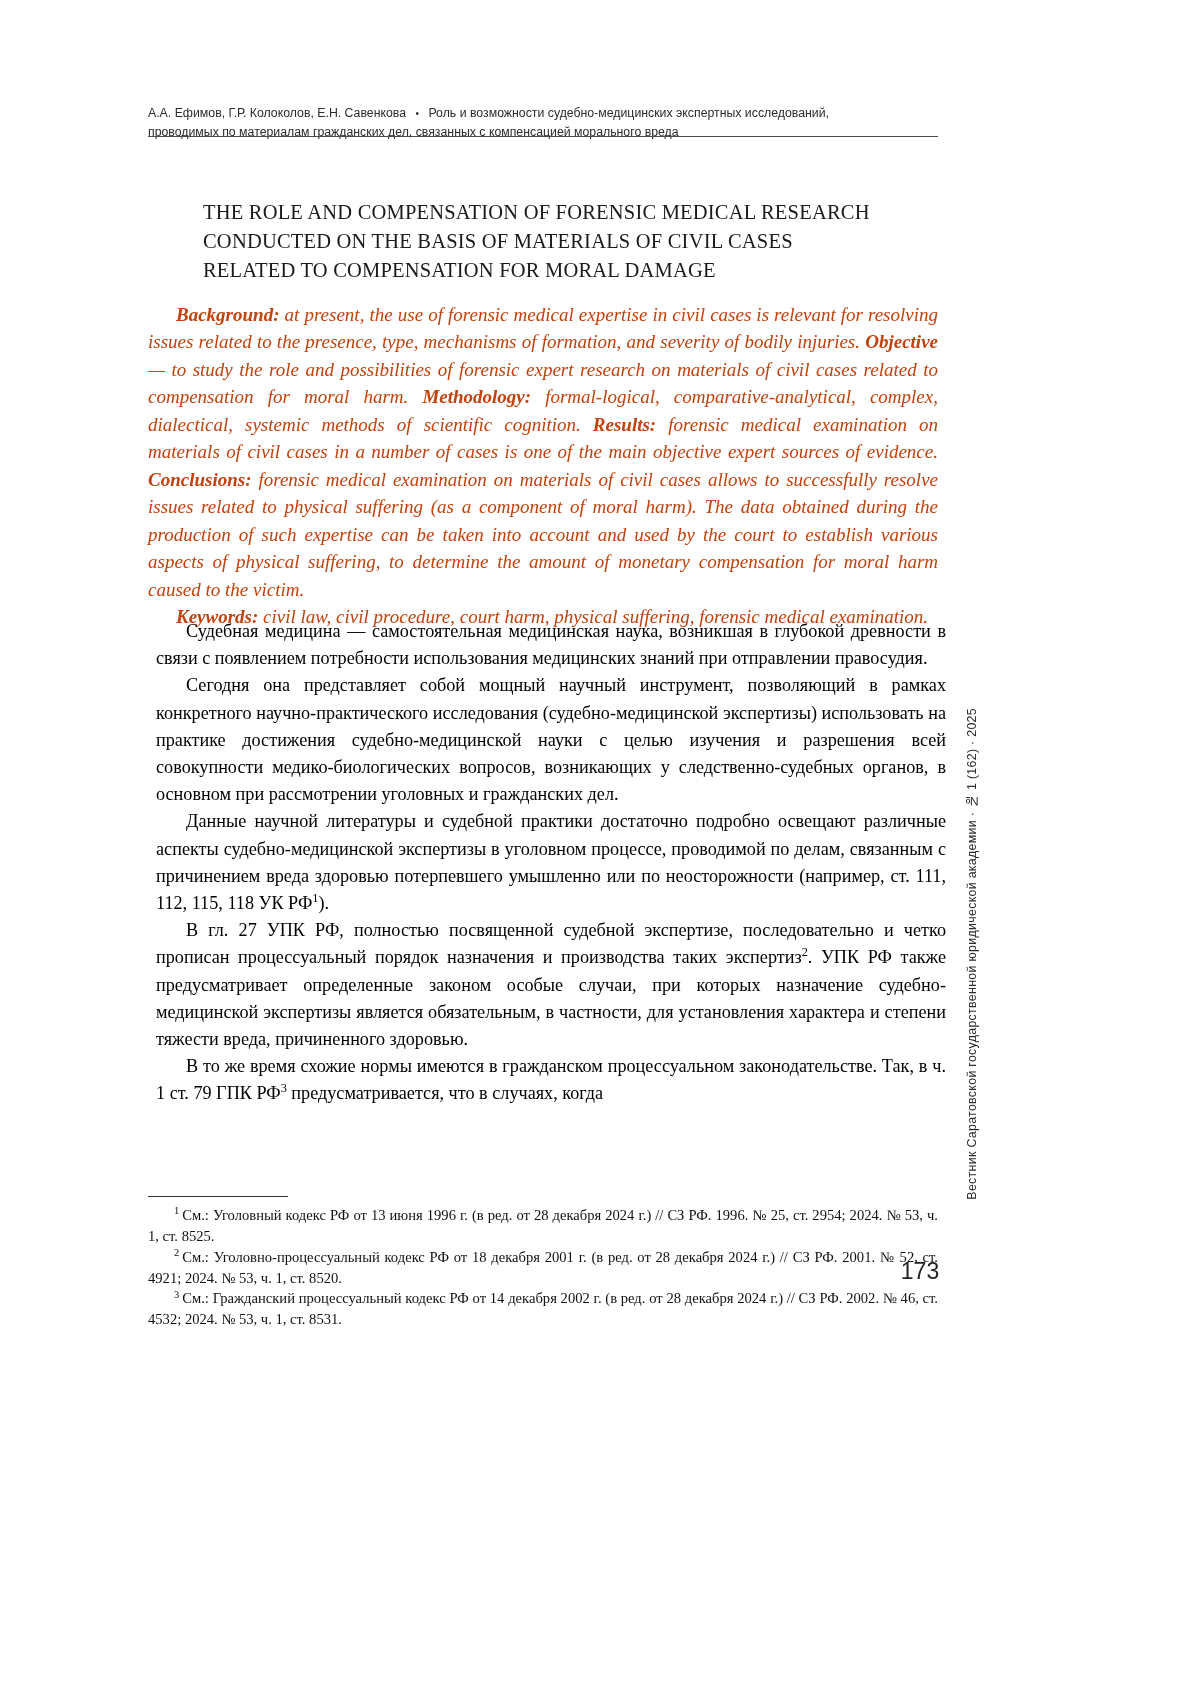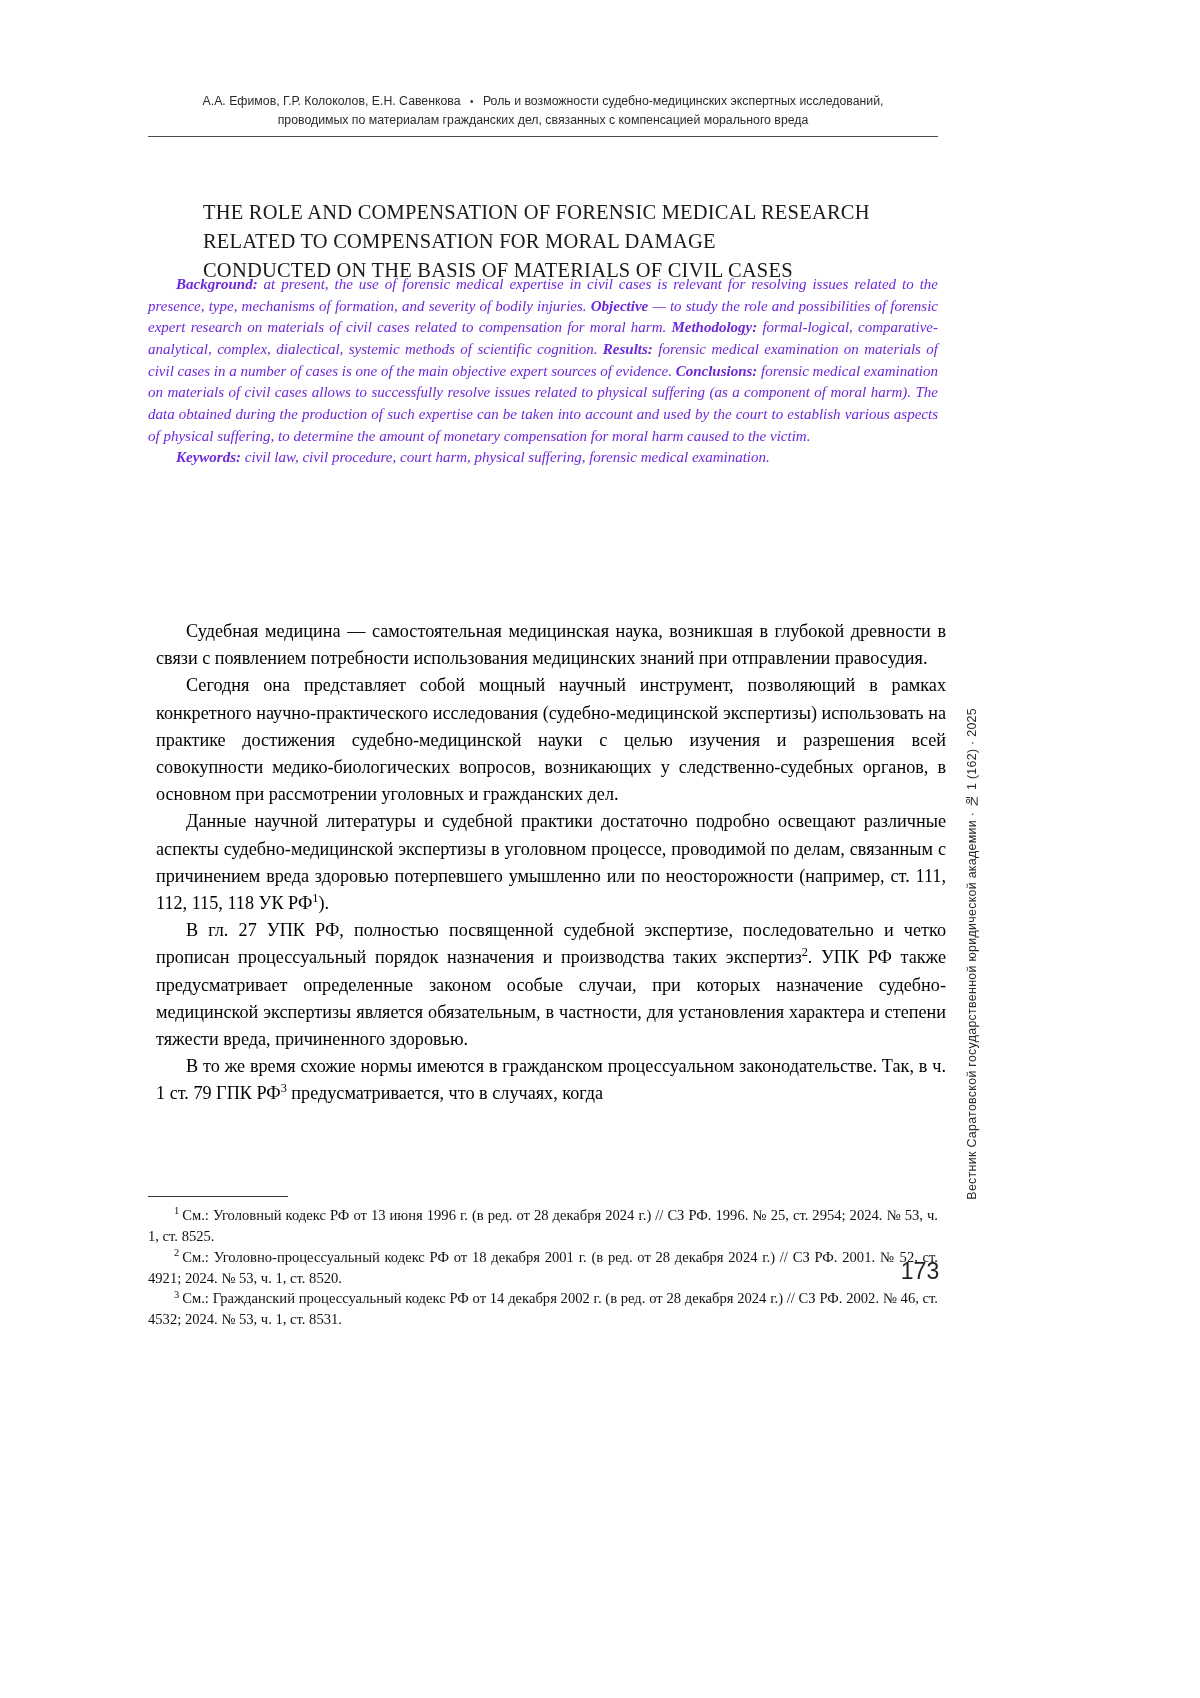--- a/index.html
+++ b/index.html
@@ -19,23 +19,22 @@
     position: absolute;
     left: 0; top: 0;
     width: 1200px;
     height: 1698px;
   }
 
   
   .runhead {
     position: absolute;
     left: 148px;
-    top: 92px;
-    width: 790px;
-    text-align: center;
+    top: 104px;
+    width: 790px;
     font-family: "Liberation Sans", sans-serif;
     font-size: 12.3px;
     line-height: 1.55;
     color: #2b2b2b;
   }
   .runhead .dot {
     display: inline-block;
     margin: 0 6px;
     font-size: 10px;
     vertical-align: middle;
@@ -73,28 +72,28 @@
     line-height: 1.42;
     letter-spacing: 0.2px;
     color: #1a1a1a;
   }
   .title div { white-space: nowrap; }
 
   
   .abstract {
     position: absolute;
     left: 148px;
-    top: 274px;
+    top: 301px;
     width: 790px;
     font-family: "Liberation Serif", serif;
     font-style: italic;
-    font-size: 15px;
+    font-size: 19px;
     line-height: 1.445;
     text-align: justify;
-    color: #6d28d9;
+    color: #c2410c;
   }
   .abstract p { margin: 0; text-indent: 0; }
   .abstract p.ind { text-indent: 28px; }
   .abstract b { font-weight: bold; font-style: italic; }
 
   
   .body {
     position: absolute;
     left: 148px;
     top: 618px;
@@ -173,22 +172,22 @@
     <span class="dot">•</span>
     <span>Роль и возможности судебно-медицинских экспертных исследований,</span>
     <br>
     <span>проводимых по материалам гражданских дел, связанных с компенсацией морального вреда</span>
   </div>
   <div class="runhead-rule"></div>
 
 
   <div class="title">
     <div>THE ROLE AND COMPENSATION OF FORENSIC MEDICAL RESEARCH</div>
+    <div>CONDUCTED ON THE BASIS OF MATERIALS OF CIVIL CASES</div>
     <div>RELATED TO COMPENSATION FOR MORAL DAMAGE</div>
-    <div>CONDUCTED ON THE BASIS OF MATERIALS OF CIVIL CASES</div>
   </div>
 
   <div class="abstract">
     <p class="ind"><b>Background:</b><span> at present, the use of forensic medical expertise in civil cases is relevant for resolving issues related to the presence, type, mechanisms of formation, and severity of bodily injuries. </span><b>Objective</b><span> — to study the role and possibilities of forensic expert research on materials of civil cases related to compensation for moral harm. </span><b>Methodology:</b><span> formal-logical, comparative-analytical, complex, dialectical, systemic methods of scientific cognition. </span><b>Results:</b><span> forensic medical examination on materials of civil cases in a number of cases is one of the main objective expert sources of evidence. </span><b>Conclusions:</b><span> forensic medical examination on materials of civil cases allows to successfully resolve issues related to physical suffering (as a component of moral harm). The data obtained during the production of such expertise can be taken into account and used by the court to establish various aspects of physical suffering, to determine the amount of monetary compensation for moral harm caused to the victim.</span></p>
     <p class="ind"><b>Keywords:</b><span> civil law, civil procedure, court harm, physical suffering, forensic medical examination.</span></p>
   </div>
 
   <div class="body">
     <p>Судебная медицина — самостоятельная медицинская наука, возникшая в глубокой древности в связи с появлением потребности использования медицинских знаний при отправлении правосудия.</p>
     <p>Сегодня она представляет собой мощный научный инструмент, позволяющий в рамках конкретного научно-практического исследования (судебно-медицинской экспертизы) использовать на практике достижения судебно-медицинской науки с целью изучения и разрешения всей совокупности медико-биологических вопросов, возникающих у следственно-судебных органов, в основном при рассмотрении уголовных и гражданских дел.</p>

